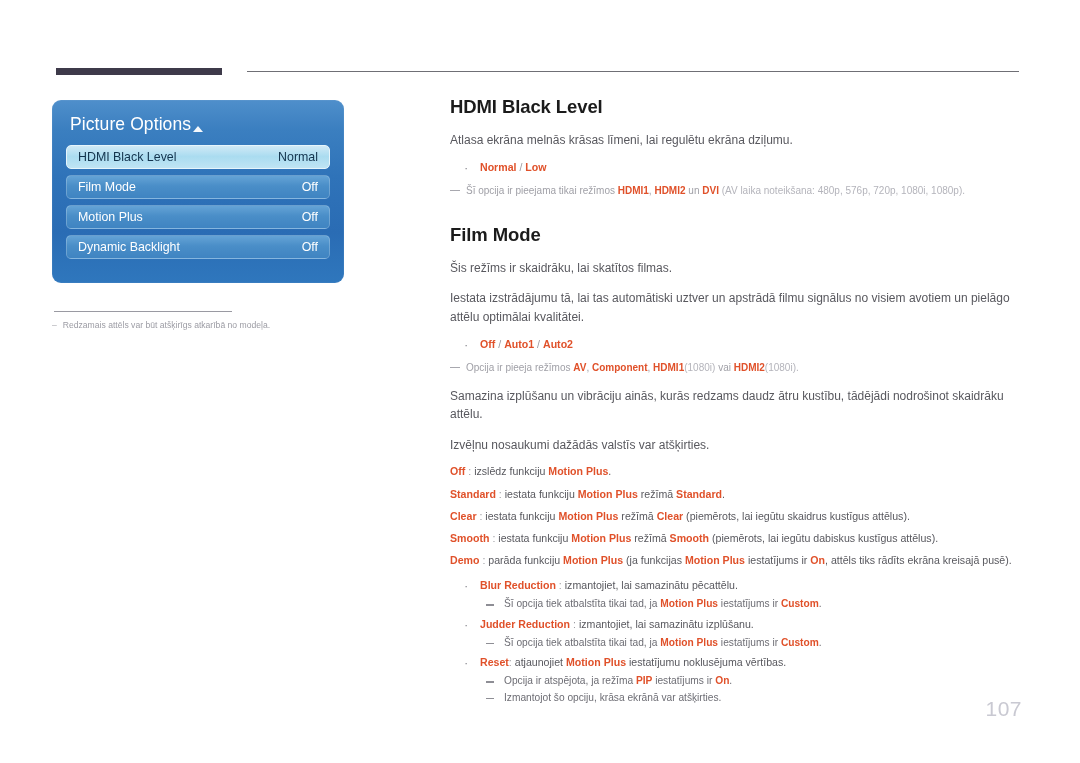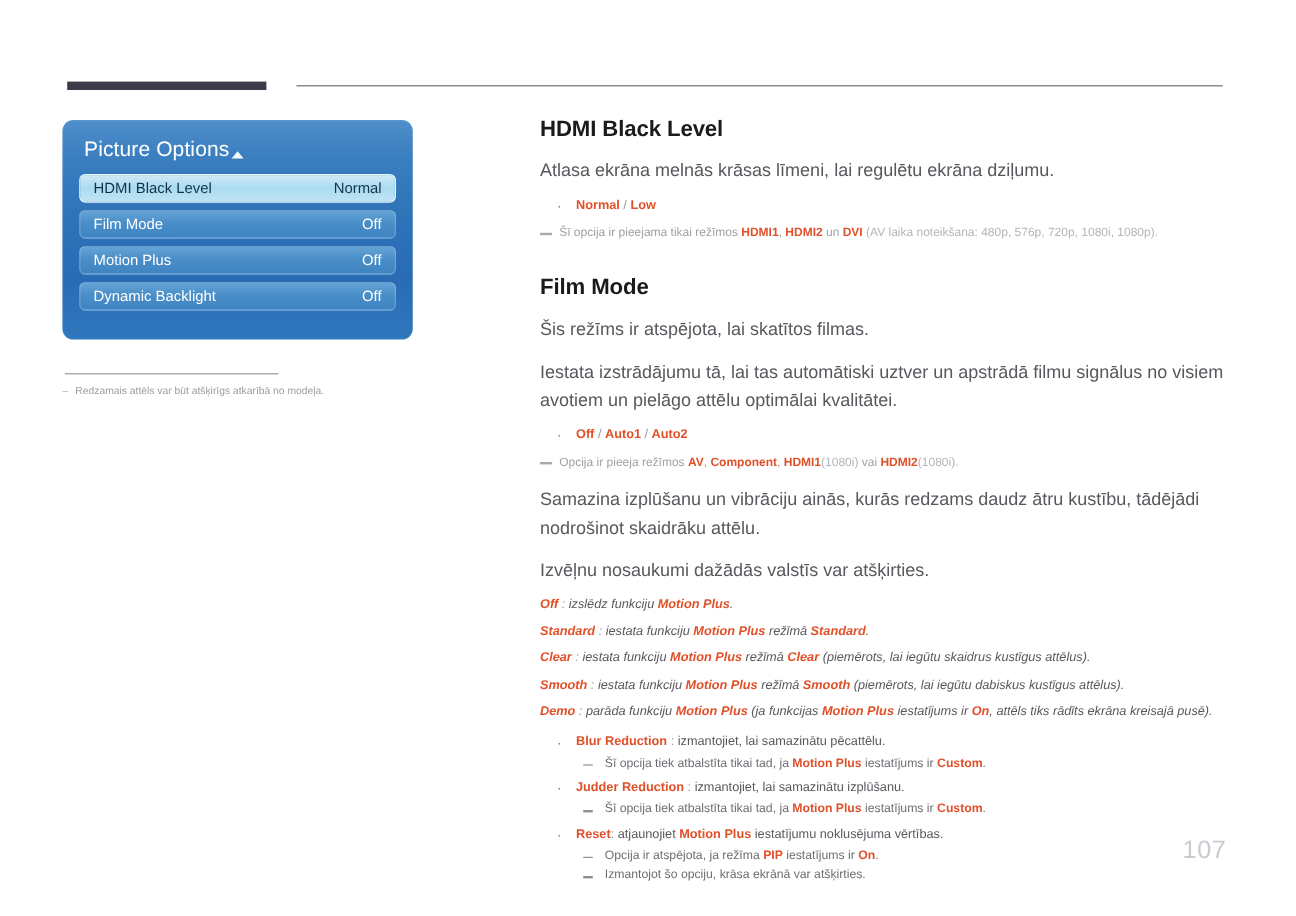--- a/index.html
+++ b/index.html
@@ -70,21 +70,21 @@
   .right-col { position: absolute; left: 450px; top: 96px; width: 570px; }
 
   h2.sec {
     font-size: 18.5px; font-weight: bold; color: #1b1b1b;
     margin: 0 0 13px 0; letter-spacing: -0.1px;
   }
   h2.sec.gap { margin-top: 26px; }
   h2.sec .sub { font-weight: bold; }
 
   p.body {
-    font-size: 15px; color: #58585e; line-height: 1.55;
+    font-size: 12px; color: #58585e; line-height: 1.55;
     margin: 12px 0 9px 0;
   }
   .accent { color:#e0512a; font-weight: bold; }
   .sep    { color:#9a9aa0; font-weight: normal; }
 
   ul.bul { list-style:none; margin: 0 0 7px 0; padding: 0; }
   ul.bul > li {
     position: relative; padding-left: 30px;
     font-size: 10.6px; color:#58585e; line-height: 1.62; margin-bottom: 1px;
   }
@@ -97,21 +97,21 @@
     position: relative; padding-left: 16px;
     font-size: 10px; color:#a0a0a7; line-height: 1.5; margin: 2px 0 10px 0;
   }
   .note::before {
     content:""; position:absolute; left: 0; top: 7px;
     width: 10px; height: 1.4px; background:#a8a8af;
   }
   .note .accent { color:#e0512a; }
   .note .dim { color:#b4b4bb; }
 
-  .deflist { margin: 0 0 8px 0; font-style: italic; }
+  .deflist { margin: 0 0 8px 0; }
   .deflist .dl {
     font-size: 10.6px; color:#58585e; line-height: 1.62; margin-bottom: 5px;
   }
 
   ul.sub { list-style:none; margin: 2px 0 3px 0; padding: 0; }
   ul.sub > li {
     position: relative; padding-left: 24px;
     font-size: 10.2px; color:#6d6d74; line-height: 1.6;
   }
   ul.sub > li::before {
@@ -168,21 +168,21 @@
   <div class="right-col">
 
     <h2 class="sec">HDMI Black Level</h2>
     <p class="body">Atlasa ekrāna melnās krāsas līmeni, lai regulētu ekrāna dziļumu.</p>
     <ul class="bul">
       <li><span class="accent">Normal</span><span class="sep"> / </span><span class="accent">Low</span></li>
     </ul>
     <div class="note"><span>Šī opcija ir pieejama tikai režīmos </span><span class="accent">HDMI1</span><span>, </span><span class="accent">HDMI2</span><span> un </span><span class="accent">DVI</span><span class="dim"> (AV laika noteikšana: 480p, 576p, 720p, 1080i, 1080p).</span></div>
 
     <h2 class="sec gap">Film Mode</h2>
-    <p class="body">Šis režīms ir atspējota, lai skatītos filmas.</p>
+    <p class="body">Šis režīms ir skaidrāku, lai skatītos filmas.</p>
     <p class="body">Iestata izstrādājumu tā, lai tas automātiski uztver un apstrādā filmu signālus no visiem avotiem un pielāgo attēlu optimālai kvalitātei.</p>
     <ul class="bul">
       <li><span class="accent">Off</span><span class="sep"> / </span><span class="accent">Auto1</span><span class="sep"> / </span><span class="accent">Auto2</span></li>
     </ul>
     <div class="note"><span>Opcija ir pieeja režīmos </span><span class="accent">AV</span><span>, </span><span class="accent">Component</span><span>, </span><span class="accent">HDMI1</span><span class="dim">(1080i)</span><span> vai </span><span class="accent">HDMI2</span><span class="dim">(1080i)</span><span class="dim">.</span></div>
 
     <p class="body">Samazina izplūšanu un vibrāciju ainās, kurās redzams daudz ātru kustību, tādējādi nodrošinot skaidrāku attēlu.</p>
     <p class="body">Izvēļnu nosaukumi dažādās valstīs var atšķirties.</p>
 
     <div class="deflist">

